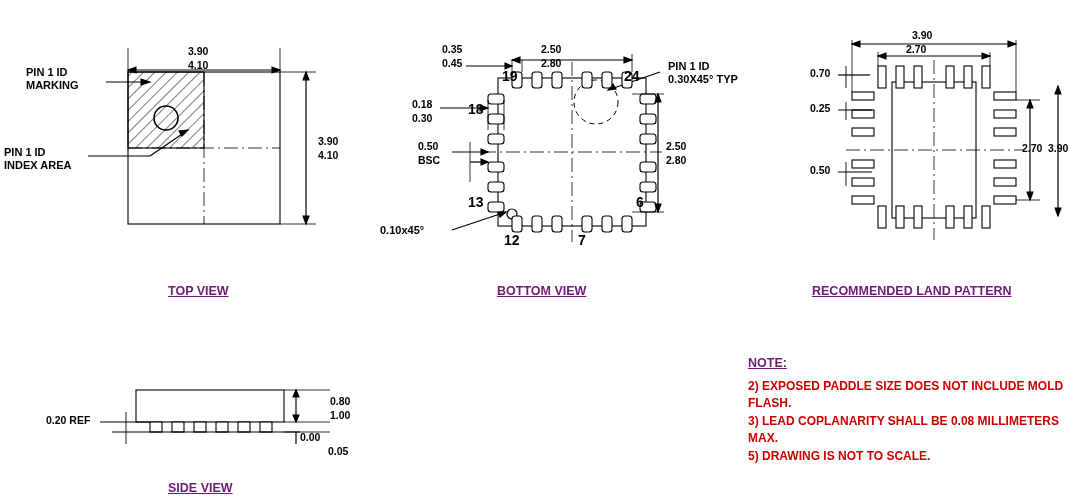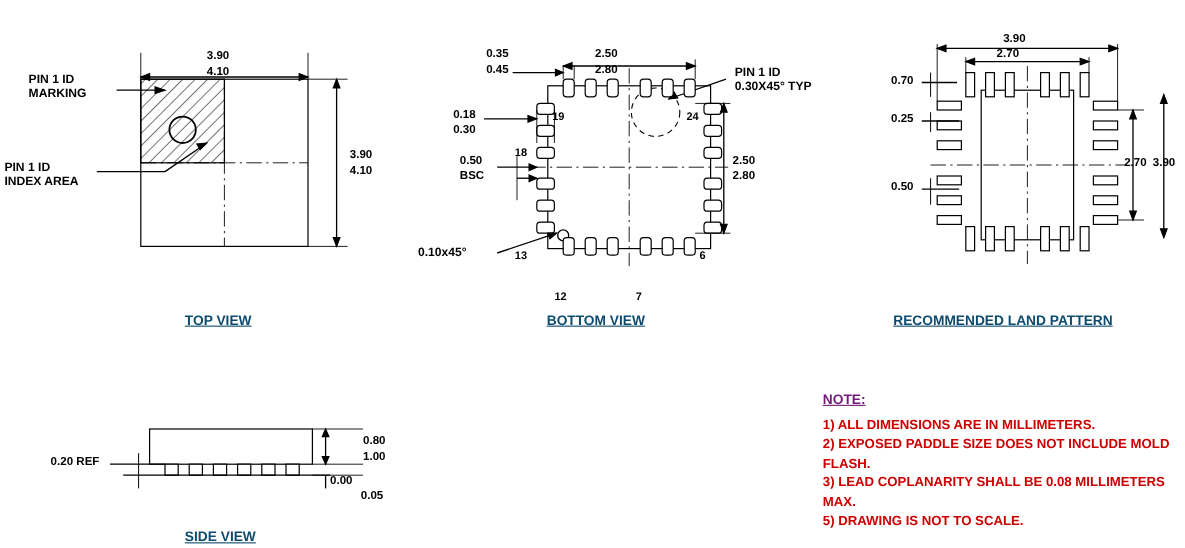--- a/index.html
+++ b/index.html
@@ -1,24 +1,24 @@
 <!DOCTYPE html>
 <html><head>
 <meta charset="utf-8">
 <style>
   html,body{margin:0;padding:0;background:#ffffff;}
   body{width:1077px;height:498px;position:relative;overflow:hidden;
        font-family:"Liberation Sans", sans-serif;color:#000;}
   .stage{position:absolute;left:0;top:0;width:1077px;height:498px;}
   .lbl{position:absolute;white-space:nowrap;font-size:11px;font-weight:bold;line-height:1.15;}
   .title{position:absolute;font-size:15px;font-weight:bold;white-space:nowrap;}
-  .viewname{position:absolute;font-size:12.5px;font-weight:bold;color:#0c4a6e;
+  .viewname{position:absolute;font-size:12.5px;font-weight:bold;color:#701a75;
             text-decoration:underline;white-space:nowrap;}
   .dim{position:absolute;font-size:10.5px;font-weight:bold;white-space:nowrap;line-height:1.12;}
-  .pin{position:absolute;font-size:10px;font-weight:bold;white-space:nowrap;margin-top:33px;}
+  .pin{position:absolute;font-size:14px;font-weight:bold;white-space:nowrap;}
   .note-h{position:absolute;font-size:12.5px;font-weight:bold;color:#701a75;
           text-decoration:underline;}
   .note-b{position:absolute;font-size:12px;font-weight:bold;color:#cc0000;
           line-height:1.45;width:330px;}
   svg{position:absolute;left:0;top:0;overflow:visible;}
 </style>
 </head>
 <body>
 
 <div class="stage">
@@ -285,19 +285,18 @@
   <div class="dim" style="left:46px;top:415px;">0.20  REF</div>
   <div class="dim" style="left:330px;top:396px;">0.80</div>
   <div class="dim" style="left:330px;top:410px;">1.00</div>
   <div class="dim" style="left:300px;top:432px;">0.00</div>
   <div class="dim" style="left:300px;top:446px;padding-left:28px;">0.05</div>
 
   <div class="viewname" style="left:168px;top:481px;">SIDE VIEW</div>
 
   <div class="note-h" style="left:748px;top:356px;">NOTE:</div>
   <div class="note-b" style="left:748px;top:378px;">
-    <div>1) ALL DIMENSIONS ARE IN MILLIMETERS.</div>
     <div>2) EXPOSED PADDLE SIZE DOES NOT INCLUDE MOLD FLASH.</div>
     <div>3) LEAD COPLANARITY SHALL BE 0.08 MILLIMETERS MAX.</div>
     <div>5) DRAWING IS NOT TO SCALE.</div>
   </div>
 
 </div>
 
 </body></html>

